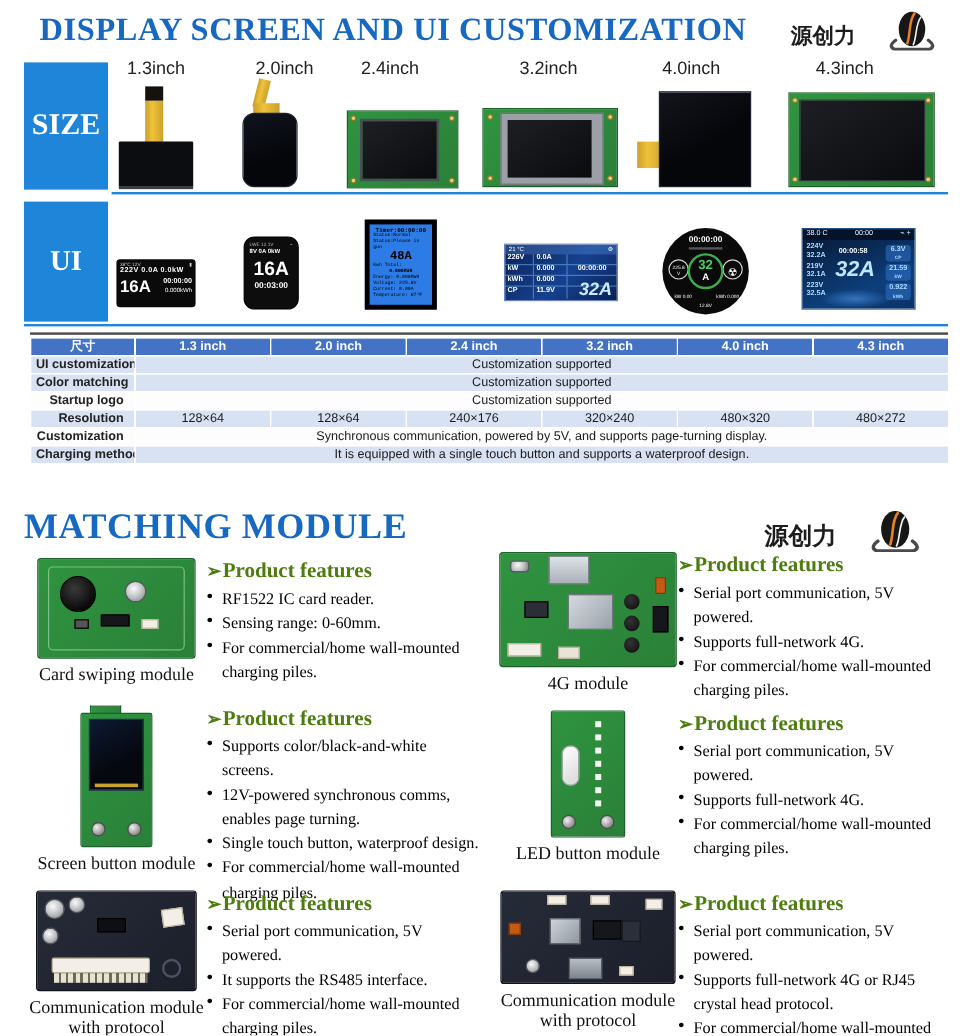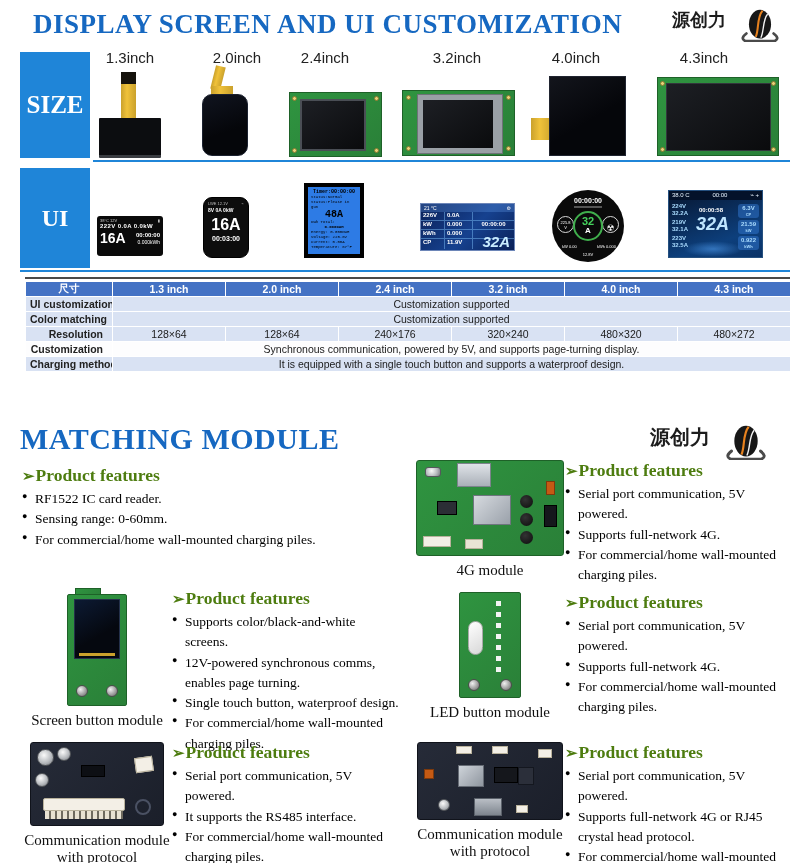--- a/index.html
+++ b/index.html
@@ -3,21 +3,21 @@
 <meta charset="utf-8">
 <style>
   * { margin:0; padding:0; box-sizing:border-box; }
   html,body { background:#ffffff; }
   .page { position:relative; width:800px; height:863px; background:#fff; overflow:hidden;
           font-family:"Liberation Sans", sans-serif; color:#111; }
 
   
   .sec-title { position:absolute; font-family:"Liberation Serif", serif; font-weight:bold;
                color:#1668c1; letter-spacing:.5px; }
-  .brand { position:absolute; display:flex; align-items:flex-start; gap:8px; }
+  .brand { position:absolute; display:flex; align-items:flex-end; gap:21px; }
   .brand-text { font-weight:bold; color:#1c1c1c; font-family:"Liberation Sans",sans-serif; }
 
   
   .band-label { position:absolute; background:#1f85d8; color:#fff; display:flex;
                 align-items:center; justify-content:center;
                 font-family:"Liberation Serif", serif; font-weight:bold; }
   .hline-blue { position:absolute; height:2px; background:#1f85d8; }
   .size-cap { position:absolute; font-size:15px; color:#222; text-align:center; width:90px; }
 
   
@@ -287,20 +287,24 @@
       <th>4.3 inch</th>
     </tr>
     <tr class="alt">
       <td class="lab">UI customization</td>
       <td class="val" colspan="6">Customization supported</td>
     </tr>
     <tr class="alt">
       <td class="lab">Color matching</td>
       <td class="val" colspan="6">Customization supported</td>
     </tr>
+    <tr class="plain">
+      <td class="lab">Startup logo</td>
+      <td class="val" colspan="6">Customization supported</td>
+    </tr>
     <tr class="alt">
       <td class="lab">Resolution</td>
       <td class="val">128×64</td>
       <td class="val">128×64</td>
       <td class="val">240×176</td>
       <td class="val">320×240</td>
       <td class="val">480×320</td>
       <td class="val">480×272</td>
     </tr>
     <tr class="plain">
@@ -319,20 +323,31 @@
     <span class="brand-text" style="font-size:20px;">源创力</span>
     <svg width="56" height="36" viewBox="0 0 60 40">
       <path d="M14,30 q-8,6 -1,9 l34,0 q7,-3 -1,-9" fill="none" stroke="#4a4a4a" stroke-width="3.2" stroke-linecap="round"></path>
       <ellipse cx="30" cy="19" rx="13" ry="17" fill="#171717"></ellipse>
       <path d="M25,34 C29,25 26,11 33,3" fill="none" stroke="#e8821e" stroke-width="2.4"></path>
       <path d="M31,35 C35,27 33,14 39,7" fill="none" stroke="#f3f3f3" stroke-width="1.6"></path>
     </svg>
   </div>
 
   <div class="module" style="left:22px;top:465px;width:380px;">
+    <div class="mod-left" style="width:150px;">
+      <div class="imgbox pcb" style="width:132px;height:84px;border-radius:3px;">
+        <div class="abs" style="left:8px;top:6px;right:8px;bottom:6px;border:1px solid rgba(220,255,220,.45);border-radius:4px;"></div>
+        <div class="abs" style="left:18px;top:14px;width:30px;height:30px;border-radius:50%;background:radial-gradient(circle at 40% 35%,#3a3a3a,#0a0a0a 70%);border:1px solid #000;"></div>
+        <div class="cap-ag" style="left:72px;top:18px;width:18px;height:18px;"></div>
+        <div class="chip" style="left:52px;top:46px;width:24px;height:10px;"></div>
+        <div class="chip" style="left:30px;top:50px;width:12px;height:8px;background:#555;"></div>
+        <div class="wconn" style="left:86px;top:50px;width:14px;height:8px;"></div>
+      </div>
+      <div class="mod-caption">Card swiping module</div>
+    </div>
     <div class="mod-features">
       <div class="feat-head"><span class="arr">➢</span><span>Product features</span></div>
       <ul>
         <li>RF1522 IC card reader.</li>
         <li>Sensing range: 0-60mm.</li>
         <li>For commercial/home wall-mounted charging piles.</li>
       </ul>
     </div>
   </div>
 

